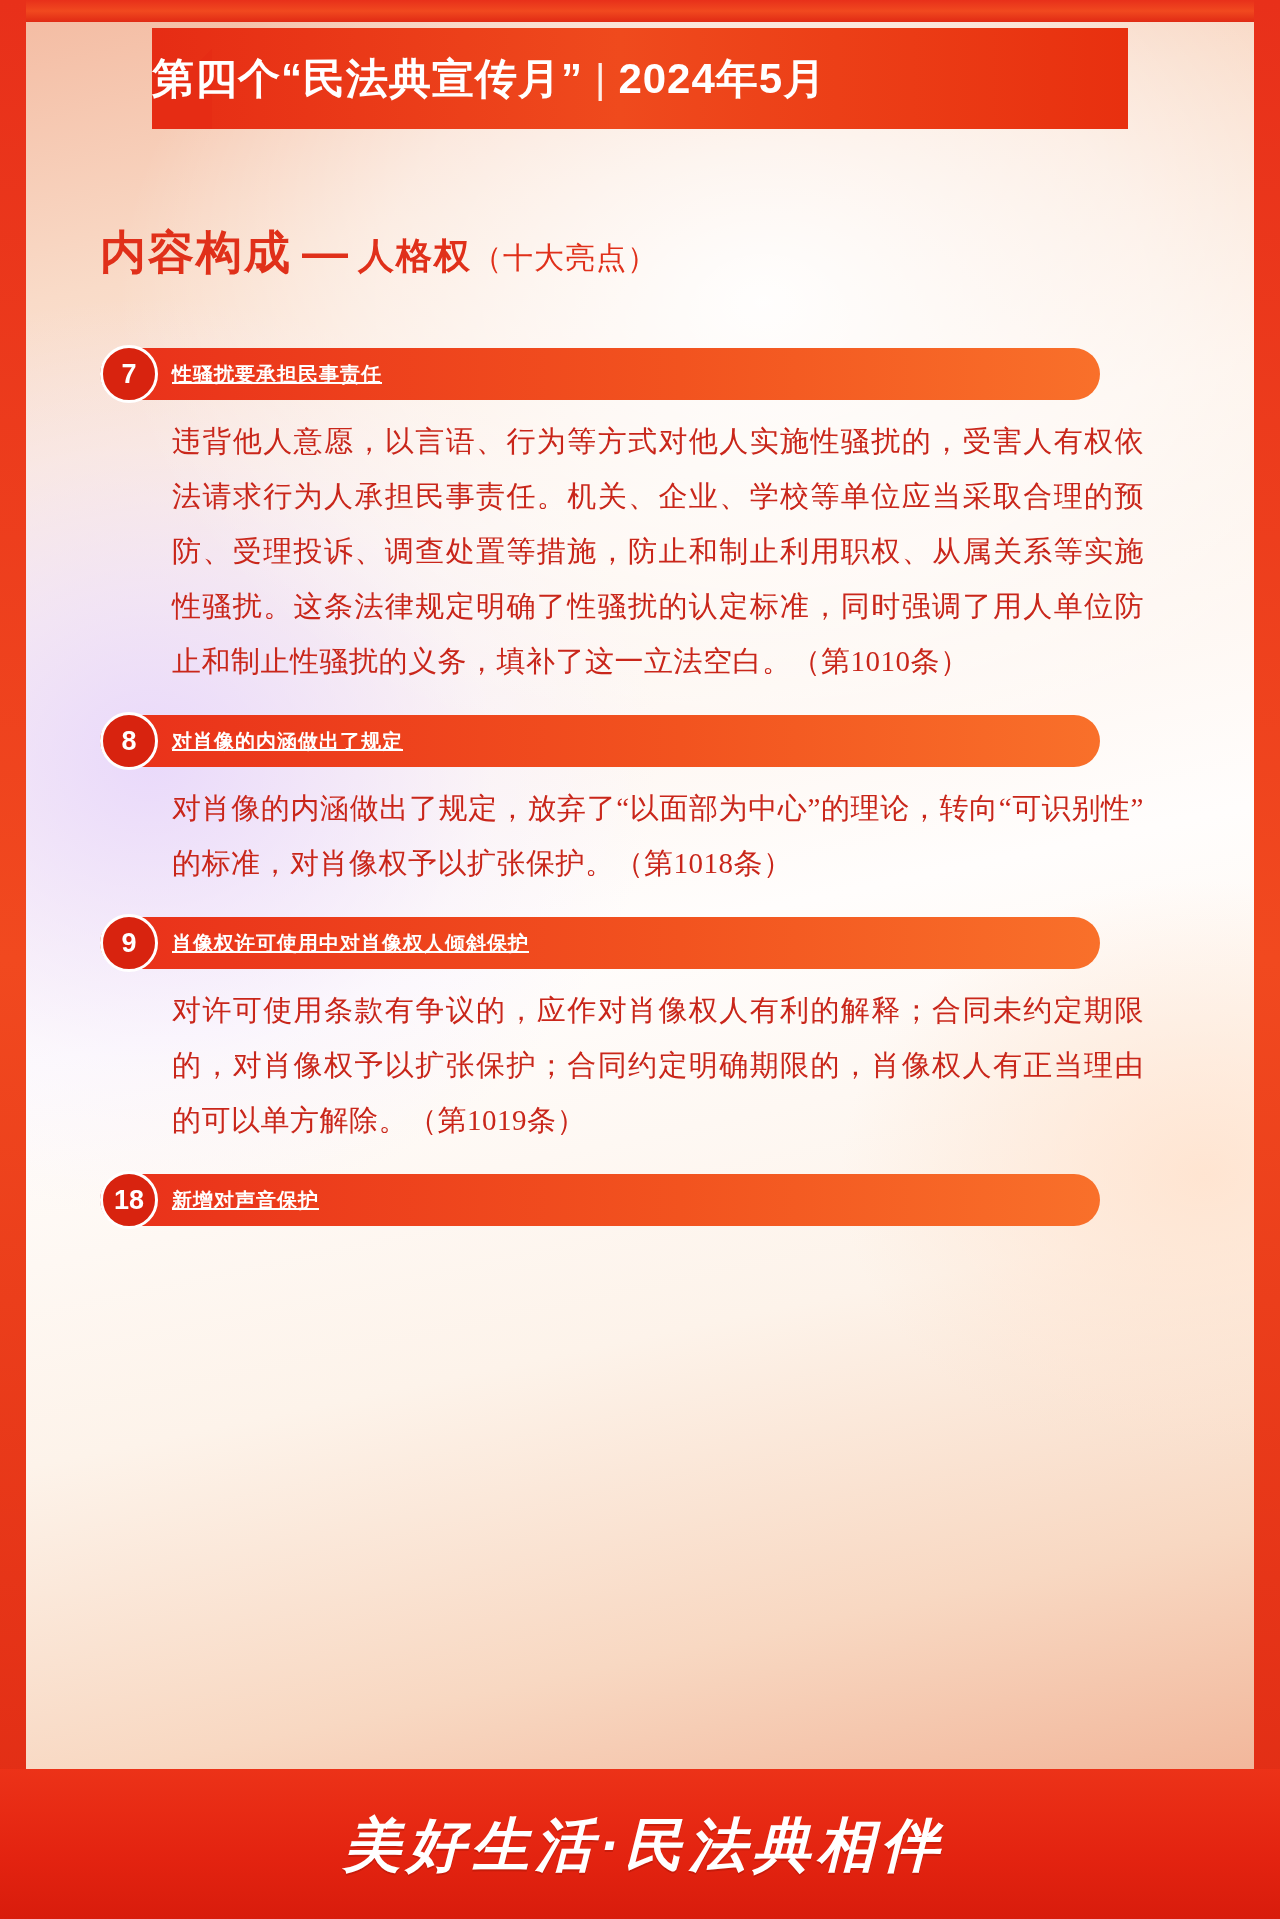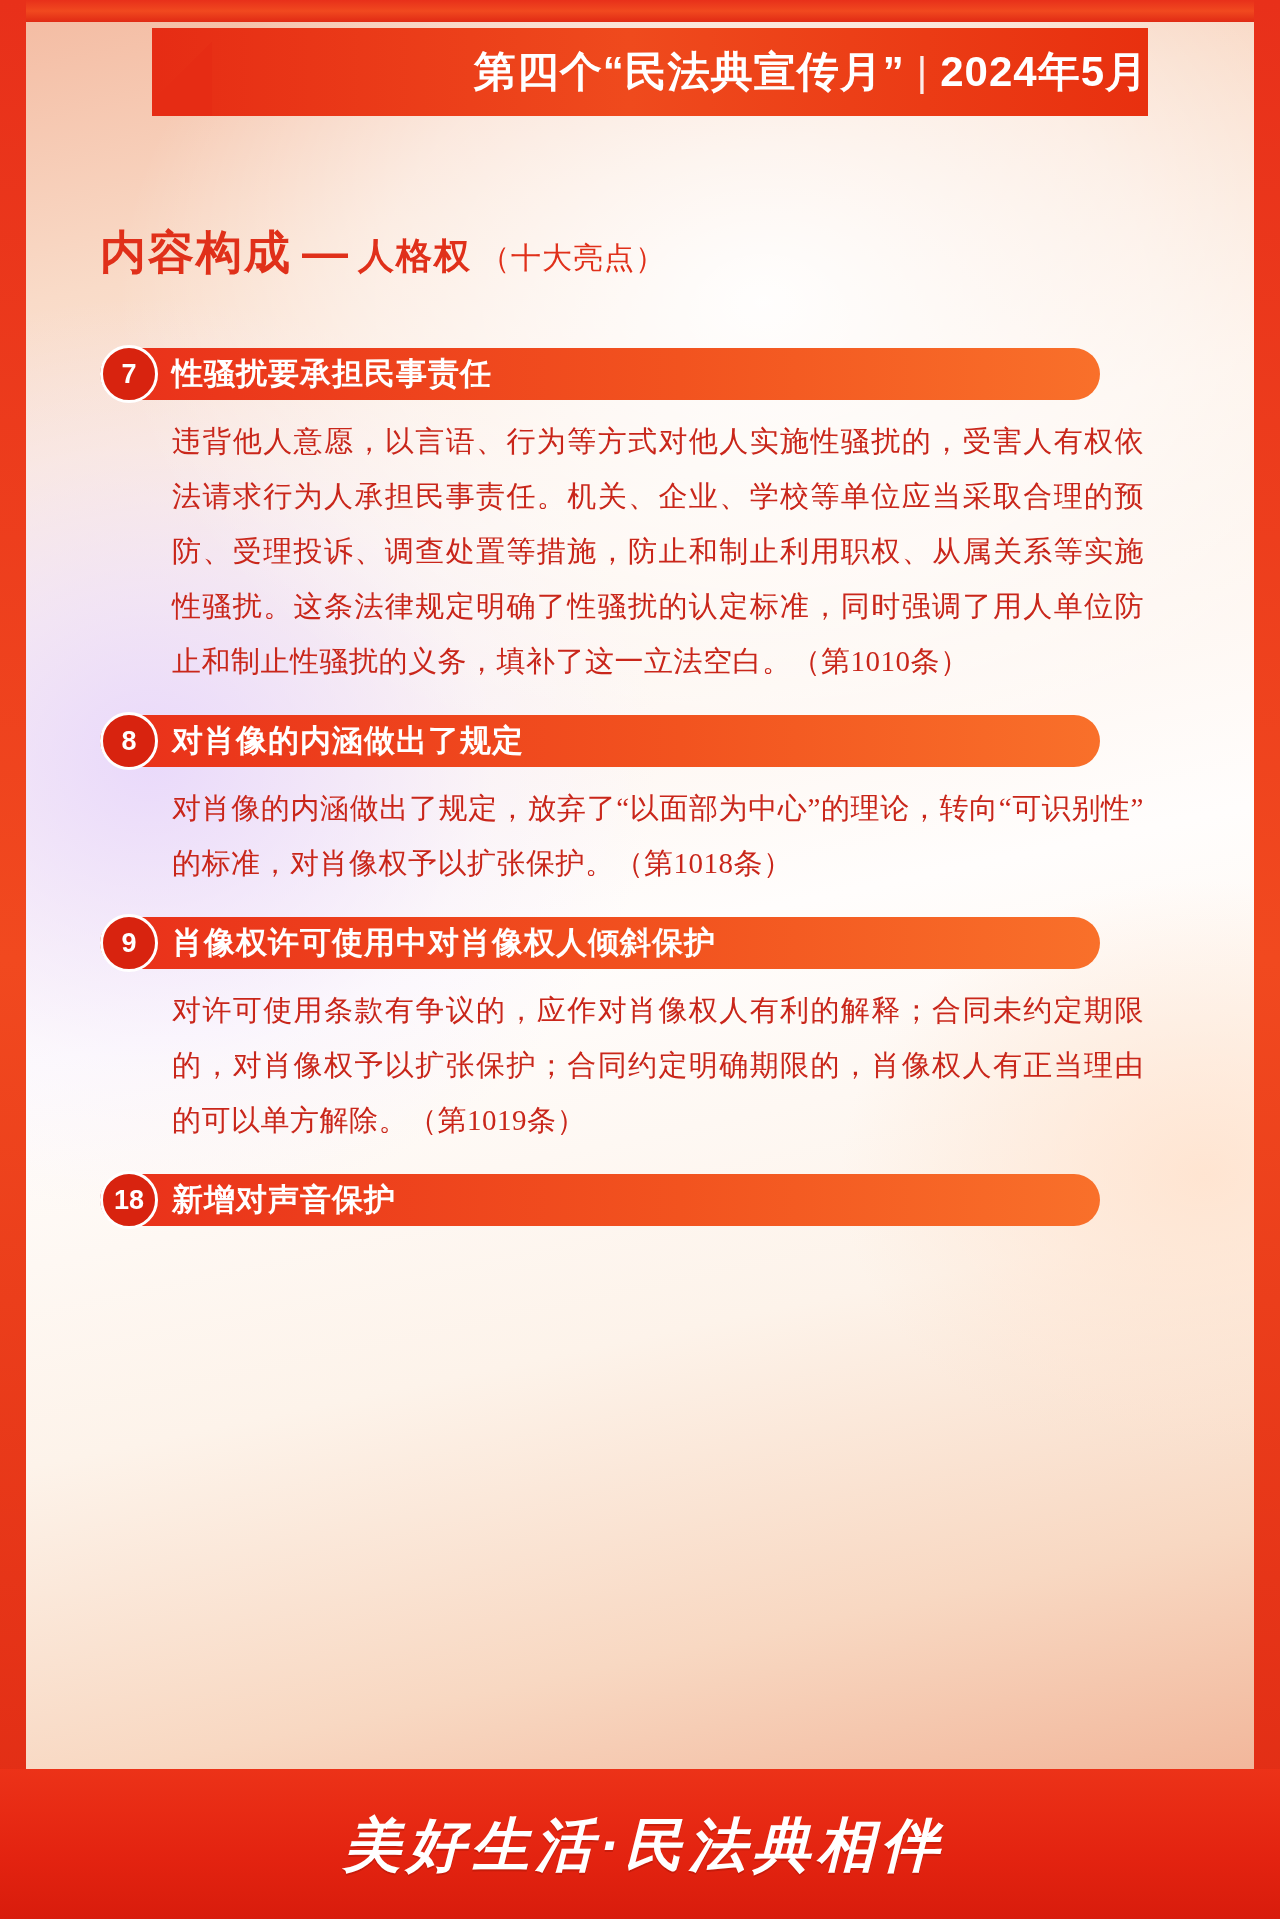--- a/index.html
+++ b/index.html
@@ -46,27 +46,26 @@
       radial-gradient(ellipse 520px 420px at 96% 66%, rgba(255,226,205,0.85) 0%, rgba(255,255,255,0) 70%),
       linear-gradient(168deg, #f4bda4 0%, #f9dbc8 14%, #fdf1e8 30%, #fffdfc 52%, #fdf3ea 72%, #f8d8c2 88%, #f2b79b 100%);
   }
 
   
   .banner {
     position: absolute;
     left: 152px;
     top: 28px;
     width: 976px;
-    height: 88px;
+    height: 101px;
     background: linear-gradient(90deg, #e62c14 0%, #ef4a1d 48%, #e8300f 100%);
     clip-path: polygon(46px 0, 100% 0, 100% 100%, 930px 100%, 884px 100%, 0 100%, 0 0);
     display: flex;
     align-items: center;
-    justify-content: flex-end;
-    padding-left: 20px;
+    justify-content: flex-start;
   }
   .banner::before {
     content: "";
     position: absolute;
     left: 0; top: 0; bottom: 0;
     width: 60px;
     background: linear-gradient(135deg, rgba(255,255,255,0) 50%, #e62c14 50%);
   }
   .banner-inner {
     position: relative;
@@ -110,21 +109,20 @@
   }
   .st-key {
     font-size: 36px;
     font-weight: bold;
     color: #e0301a;
     letter-spacing: 2px;
   }
   .st-sub {
     font-size: 30px;
     color: #e0301a;
-    margin-left: 8px;
     letter-spacing: 1px;
   }
 
   
   .items {
     position: absolute;
     left: 100px;
     top: 348px;
     width: 1080px;
   }
@@ -153,23 +151,24 @@
     box-sizing: border-box;
     color: #ffffff;
     font-size: 27px;
     font-weight: bold;
     display: flex;
     align-items: center;
     justify-content: center;
   }
   .item-title {
     color: #ffffff;
-    font-size: 31px;
+    font-size: 20px;
     font-weight: bold;
     letter-spacing: 1px;
+    text-decoration: underline;
   }
 
   .item-body {
     margin-top: 14px;
     padding-left: 72px;
     padding-right: 36px;
     color: #c9261a;
     font-size: 29px;
     line-height: 55px;
     text-align: justify;

